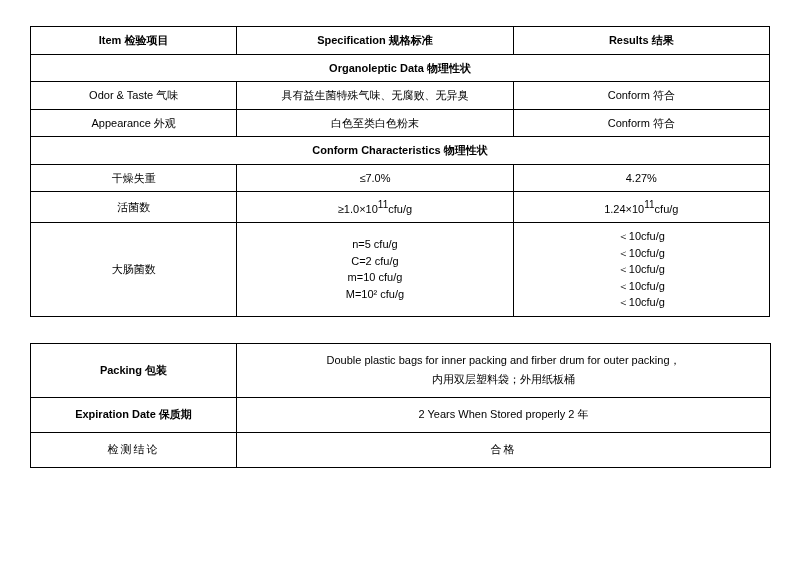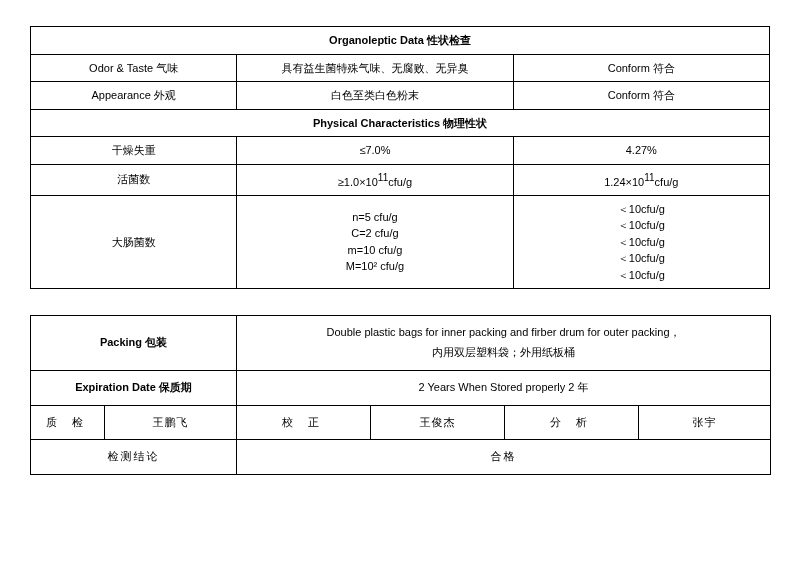--- a/index.html
+++ b/index.html
@@ -107,39 +107,44 @@
 
 <div class="page">
 
   <table class="coa">
     <colgroup>
       <col class="col1">
         <col class="col2">
         <col class="col3">
     </colgroup>
     <tbody>
-
-      <tr>
-        <td class="section" colspan="3">Organoleptic Data 性状检查</td>
+      <tr>
+        <td class="hdr">Item   检验项目</td>
+        <td class="hdr">Specification 规格标准</td>
+        <td class="hdr">Results  结果</td>
+      </tr>
+
+      <tr>
+        <td class="section" colspan="3">Organoleptic Data 物理性状</td>
       </tr>
 
       <tr>
         <td>Odor &amp; Taste   气味</td>
         <td>具有益生菌特殊气味、无腐败、无异臭</td>
         <td>Conform 符合</td>
       </tr>
 
       <tr>
         <td>Appearance   外观</td>
         <td>白色至类白色粉末</td>
         <td>Conform 符合</td>
       </tr>
 
       <tr>
-        <td class="section" colspan="3">Physical Characteristics 物理性状</td>
+        <td class="section" colspan="3">Conform Characteristics 物理性状</td>
       </tr>
 
       <tr>
         <td>干燥失重</td>
         <td>≤7.0%</td>
         <td>4.27%</td>
       </tr>
 
       <tr>
         <td>活菌数</td>
@@ -183,27 +188,19 @@
         <td class="pack-text" colspan="4">
           <div>Double plastic bags for inner packing and firber drum for outer packing，</div>
           <div>内用双层塑料袋；外用纸板桶</div>
         </td>
       </tr>
       <tr>
         <td class="b-label" colspan="2">Expiration Date   保质期</td>
         <td colspan="4">2 Years When Stored properly   2 年</td>
       </tr>
       <tr>
-        <td class="sig-label">质     检</td>
-        <td class="sig-cell">王鹏飞</td>
-        <td class="sig-label">校     正</td>
-        <td class="sig-cell">王俊杰</td>
-        <td class="sig-label">分     析</td>
-        <td class="sig-cell">张宇</td>
-      </tr>
-      <tr>
         <td class="concl-label" colspan="2">检测结论</td>
         <td class="concl-value" colspan="4">合格</td>
       </tr>
     </tbody>
   </table>
 
 </div>
 
 </body></html>

